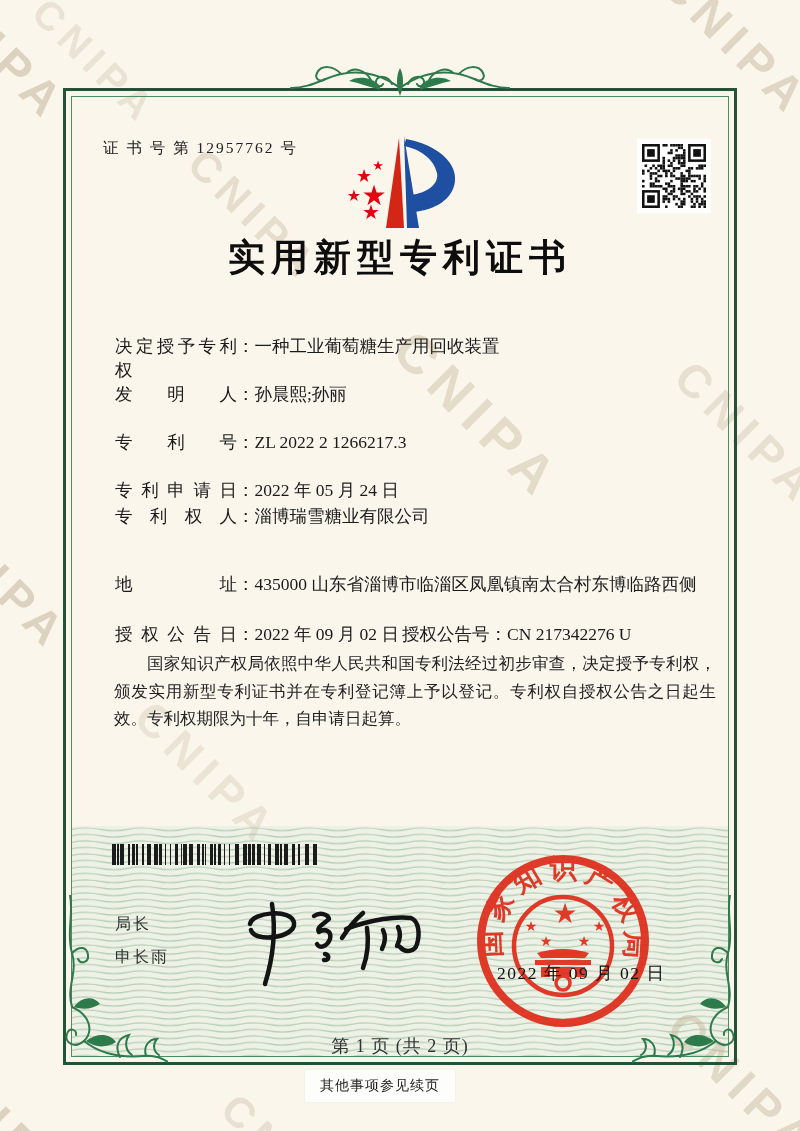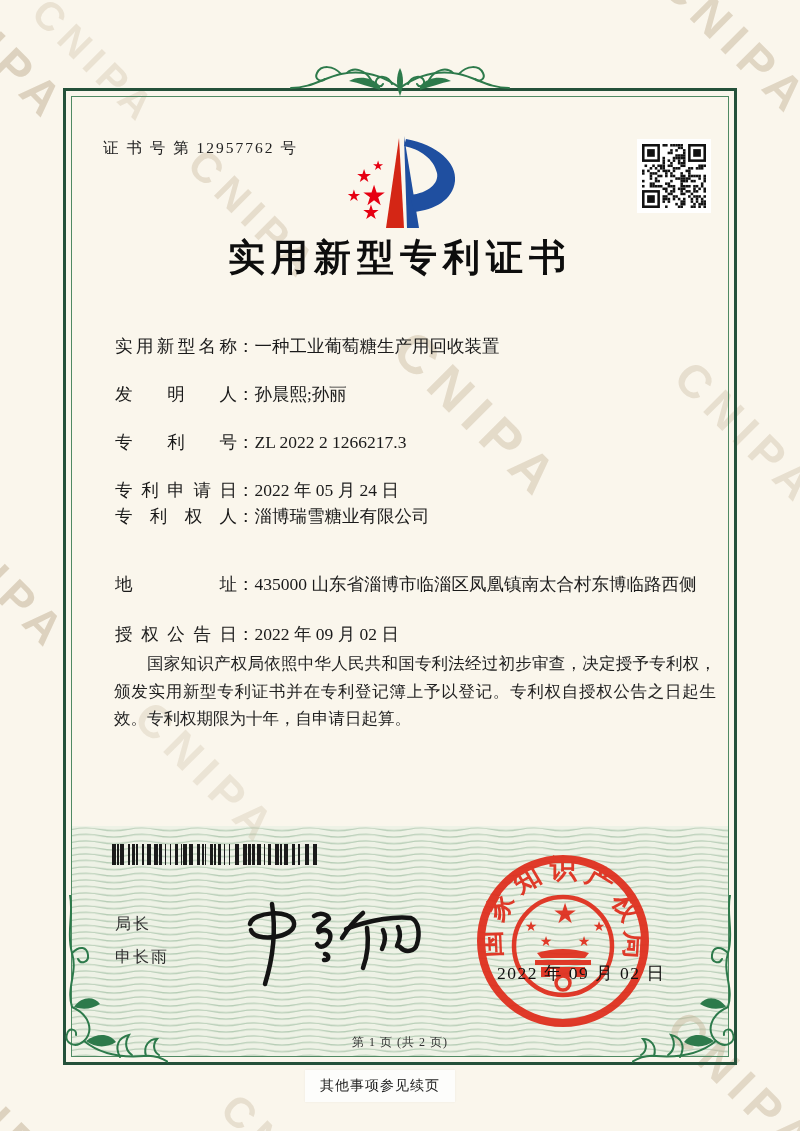--- a/index.html
+++ b/index.html
@@ -27,21 +27,21 @@
   .fcolon{vertical-align:top;}
   .fvalue{display:inline-block;max-width:462px;vertical-align:top;line-height:24px;}
   .grant2{position:absolute;left:287px;top:0;white-space:nowrap;}
   .bodytext{left:114px;top:650px;width:602px;font-size:16.5px;line-height:27.5px;
             text-align:justify;color:#222;}
   .bodytext p{margin:0;text-indent:2em;}
   #barcode{left:112px;top:844px;width:207px;height:21px;display:flex;align-items:stretch;}
   #barcode i{display:block;height:100%;background:#1b1b1b;}
   .boss{left:115px;font-family:"Liberation Sans","DejaVu Sans",sans-serif;
         font-size:16px;font-weight:500;color:#2e2e2e;letter-spacing:2px;}
-  .pagefoot{left:100px;top:1034px;width:600px;text-align:center;font-size:12px;
+  .pagefoot{left:100px;top:1034px;width:600px;text-align:center;font-size:18px;
             color:#333;letter-spacing:1px;}
   .strip{left:305px;top:1070px;width:150px;height:32px;background:#fdfdfb;z-index:6;
          display:flex;align-items:center;justify-content:center;font-size:14px;color:#222;
          letter-spacing:1px;box-shadow:0 0 2px rgba(0,0,0,.06);}
   .sealdate{left:497px;top:961px;font-size:17.5px;color:#111;letter-spacing:1.5px;z-index:8;}
   svg{display:block;}
   .orn{z-index:4;}
 </style>
 </head>
 <body>
@@ -340,39 +340,40 @@
       <rect x="48.64" y="61.44" width="2.56" height="2.56"></rect>
       <rect x="51.2" y="61.44" width="2.56" height="2.56"></rect>
       <rect x="56.32" y="61.44" width="2.56" height="2.56"></rect>
       <rect x="61.44" y="61.44" width="2.56" height="2.56"></rect>
     </g>
 </svg>
 
 <div class="content abs title">实用新型专利证书</div>
 
 <div class="content abs frow" style="top:334px">
-  <span class="flabel">实用新型名称</span><span class="fcolon">：</span><span class="fvalue">一种工业葡萄糖生产用回收装置</span>
+  <span class="flabel">决定授予专利权</span><span class="fcolon">：</span><span class="fvalue">一种工业葡萄糖生产用回收装置</span>
 </div>
 <div class="content abs frow" style="top:382px">
   <span class="flabel">发明人</span><span class="fcolon">：</span><span class="fvalue">孙晨熙;孙丽</span>
 </div>
 <div class="content abs frow" style="top:430px">
   <span class="flabel">专利号</span><span class="fcolon">：</span><span class="fvalue">ZL 2022 2 1266217.3</span>
 </div>
 <div class="content abs frow" style="top:478px">
   <span class="flabel">专利申请日</span><span class="fcolon">：</span><span class="fvalue">2022 年 05 月 24 日</span>
 </div>
 <div class="content abs frow" style="top:504px">
   <span class="flabel">专利权人</span><span class="fcolon">：</span><span class="fvalue">淄博瑞雪糖业有限公司</span>
 </div>
 <div class="content abs frow" style="top:572px">
   <span class="flabel">地址</span><span class="fcolon">：</span><span class="fvalue">435000  山东省淄博市临淄区凤凰镇南太合村东博临路西侧</span>
 </div>
 <div class="content abs frow" style="top:622px;position:absolute">
   <span class="flabel">授权公告日</span><span class="fcolon">：</span><span class="fvalue">2022 年 09 月 02 日</span>
+  <span class="grant2"><span>授权公告号</span><span>：</span><span>CN 217342276 U</span></span>
 </div>
 
 <div class="content abs bodytext">
   <p>国家知识产权局依照中华人民共和国专利法经过初步审查，决定授予专利权，颁发实用新型专利证书并在专利登记簿上予以登记。专利权自授权公告之日起生效。专利权期限为十年，自申请日起算。</p>
 </div>
 
 <div id="barcode" class="content abs">
     <i style="width: 4.05px;"></i>
     <b style="width: 1.35px; display: block; background: transparent;"></b>
     <i style="width: 1.35px;"></i>

